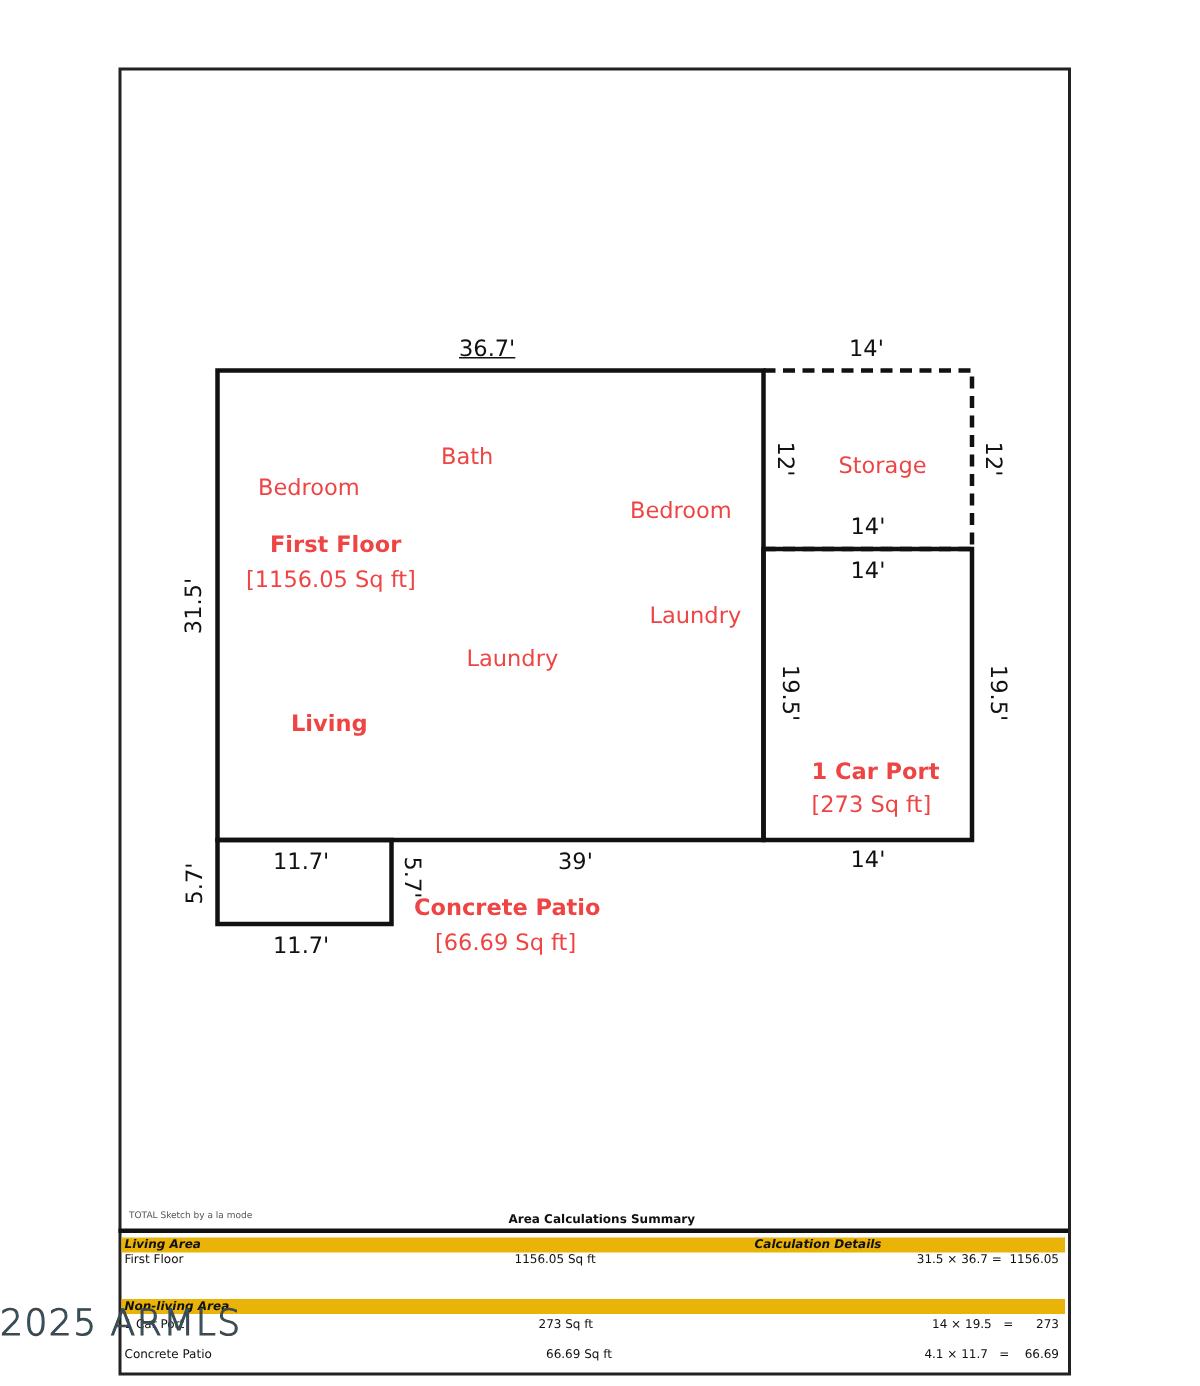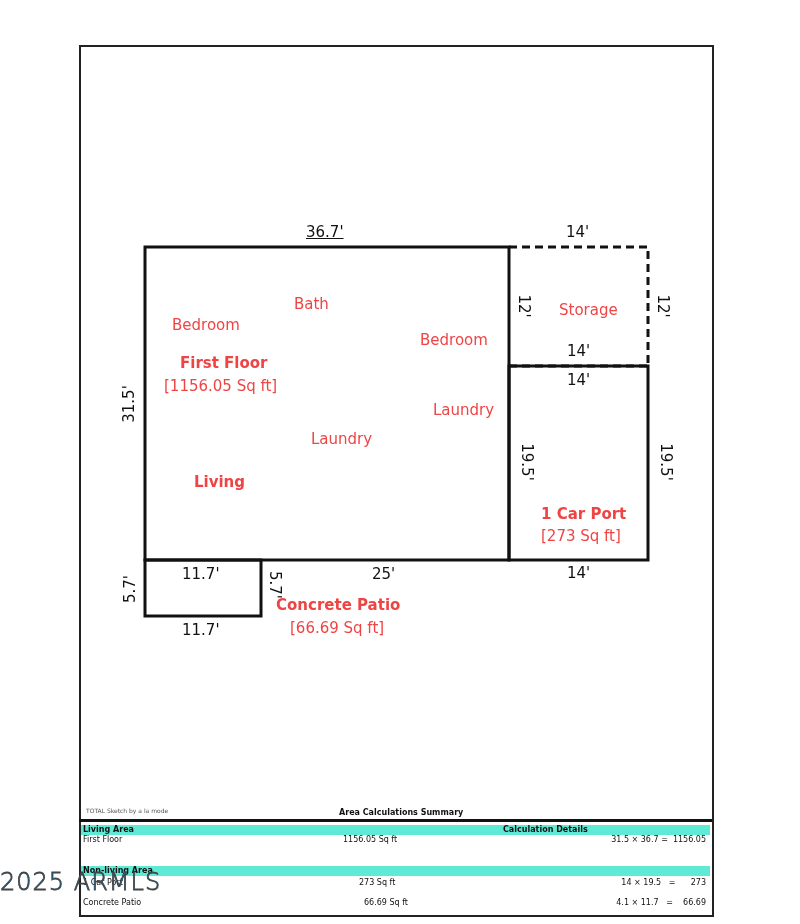--- a/index.html
+++ b/index.html
@@ -8,21 +8,21 @@
   svg.plan { position:absolute; left:0; top:0; }
   .lbl { position:absolute; font-size:15px; white-space:nowrap; color:#ef4444; }
   .lbl.b { font-weight:bold; }
   .dim { position:absolute; font-size:15px; white-space:nowrap; color:#111; }
   .rot-ccw { transform:rotate(-90deg); transform-origin:center center; }
   .rot-cw { transform:rotate(90deg); transform-origin:center center; }
   .credit { position:absolute; left:86px; top:807px; font-size:6px; color:#555; }
   .sumtitle { position:absolute; left:339px; top:808px; font-size:8px; font-weight:bold; }
   .table { position:absolute; left:79px; top:819px; width:633px; height:96px; border-top:3px solid #111; box-sizing:border-box; font-size:8px; }
   .row { position:absolute; left:2px; right:2px; height:10px; line-height:10px; }
-  .row.hdr { background:#5eead4; font-weight:bold; }
+  .row.hdr { background:#eab308; font-weight:bold;font-style:italic; }
   .c1 { position:absolute; left:2px; }
   .c2 { position:absolute; left:274px; }
   .c3 { position:absolute; right:4px; text-align:right; }
   .wm { position:absolute; left:0px; top:868px; font-size:24px; font-weight:200; color:#0369a1; letter-spacing:1px; -webkit-text-stroke:0.8px #444; font-family:"DejaVu Sans", sans-serif; }
 </style>
 </head>
 <body>
 
 <div class="frame"></div>
 
@@ -63,21 +63,21 @@
 <div class="lbl b" style="left:541px;top:505px;">1 Car Port</div>
 <div class="lbl" style="left:541px;top:527px;">[273 Sq ft]</div>
 <div class="dim" style="left:567px;top:564px;">14'</div>
 
 <div class="dim" style="left:182px;top:565px;">11.7'</div>
 <div class="dim rot-ccw" style="left:116px;top:580px;">5.7'</div>
 <div class="dim rot-cw" style="left:261px;top:576px;">5.7'</div>
 <div class="dim" style="left:182px;top:621px;">11.7'</div>
 <div class="lbl b" style="left:276px;top:596px;">Concrete Patio</div>
 <div class="lbl" style="left:290px;top:619px;">[66.69 Sq ft]</div>
-<div class="dim" style="left:372px;top:565px;">25'</div>
+<div class="dim" style="left:372px;top:565px;">39'</div>
 
 <div class="credit">TOTAL Sketch by a la mode</div>
 <div class="sumtitle">Area Calculations Summary</div>
 
 <div class="table">
   <div class="row hdr" style="top:3px;">
     <span class="c1">Living Area</span>
     <span style="position:absolute;left:422px;">Calculation Details</span>
   </div>
   <div class="row" style="top:13px;">

